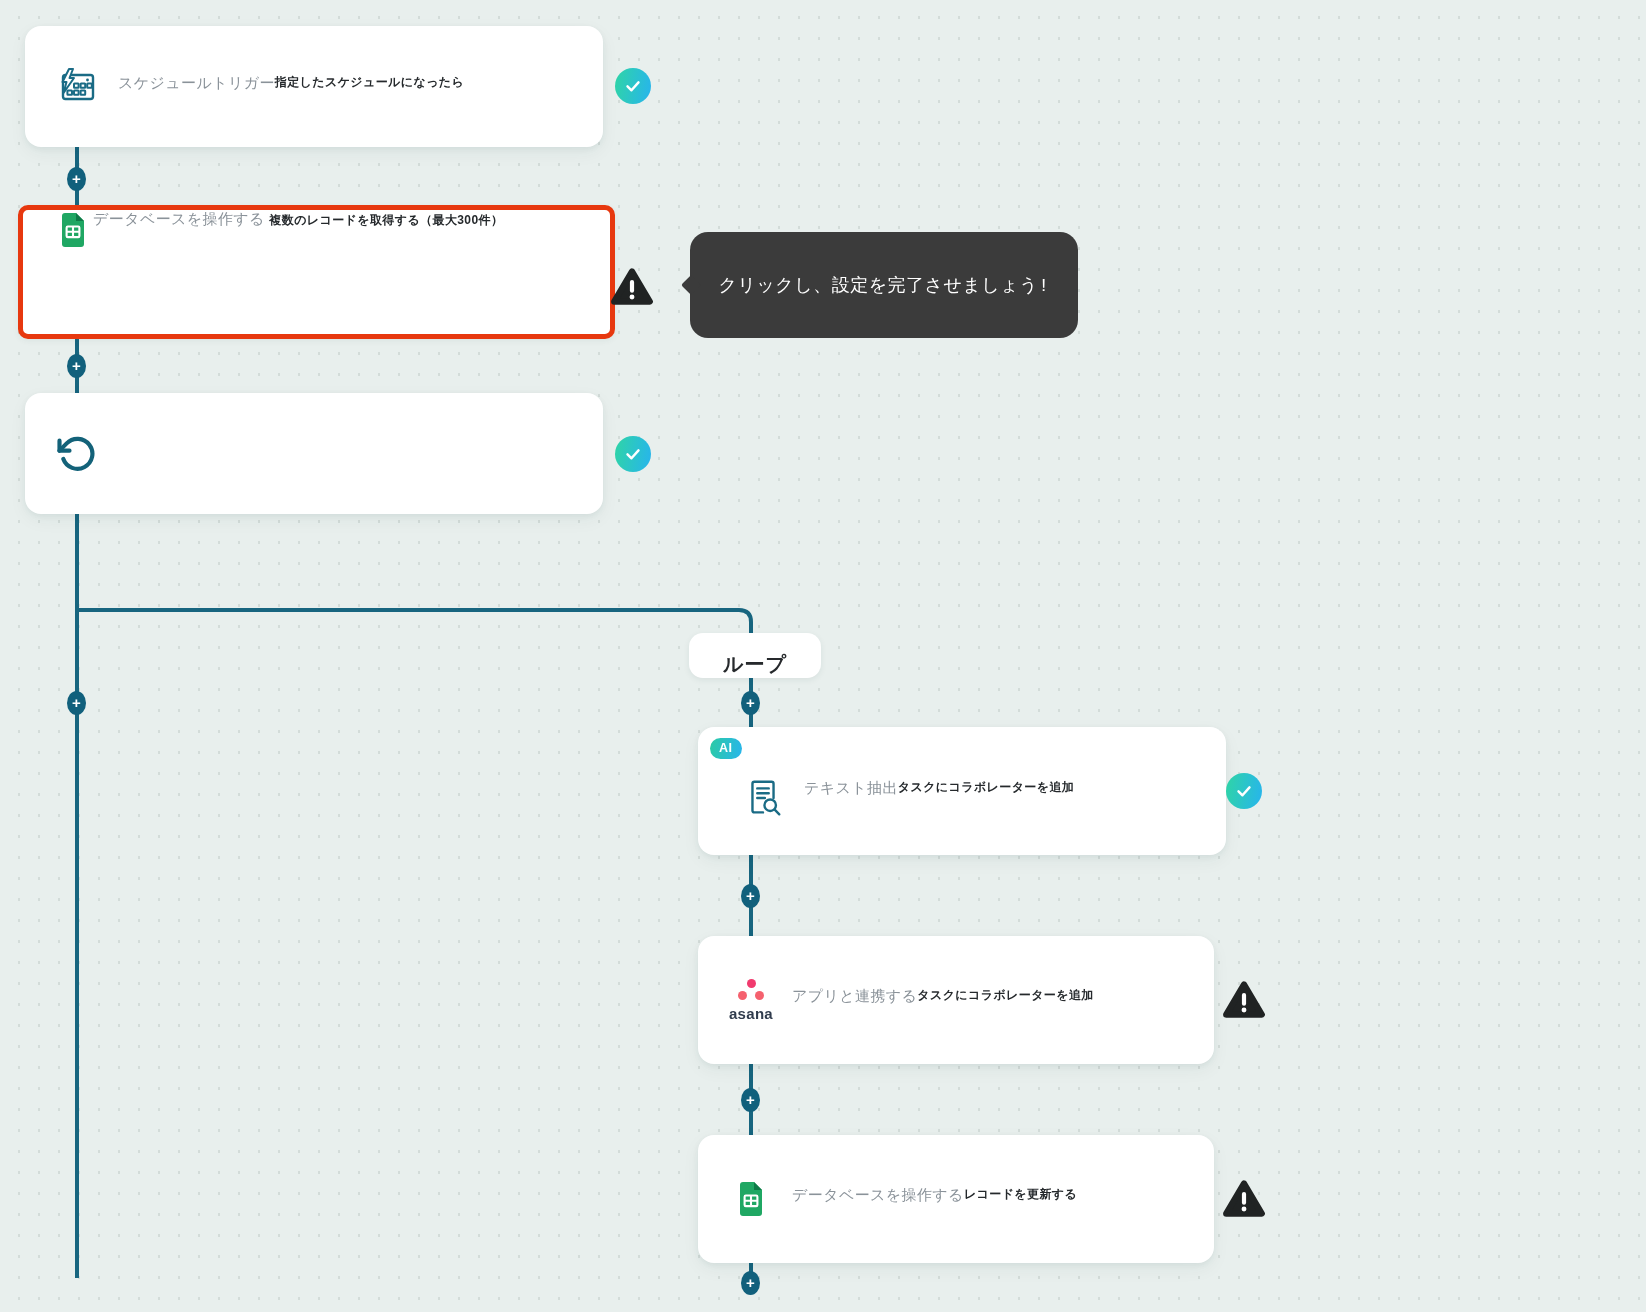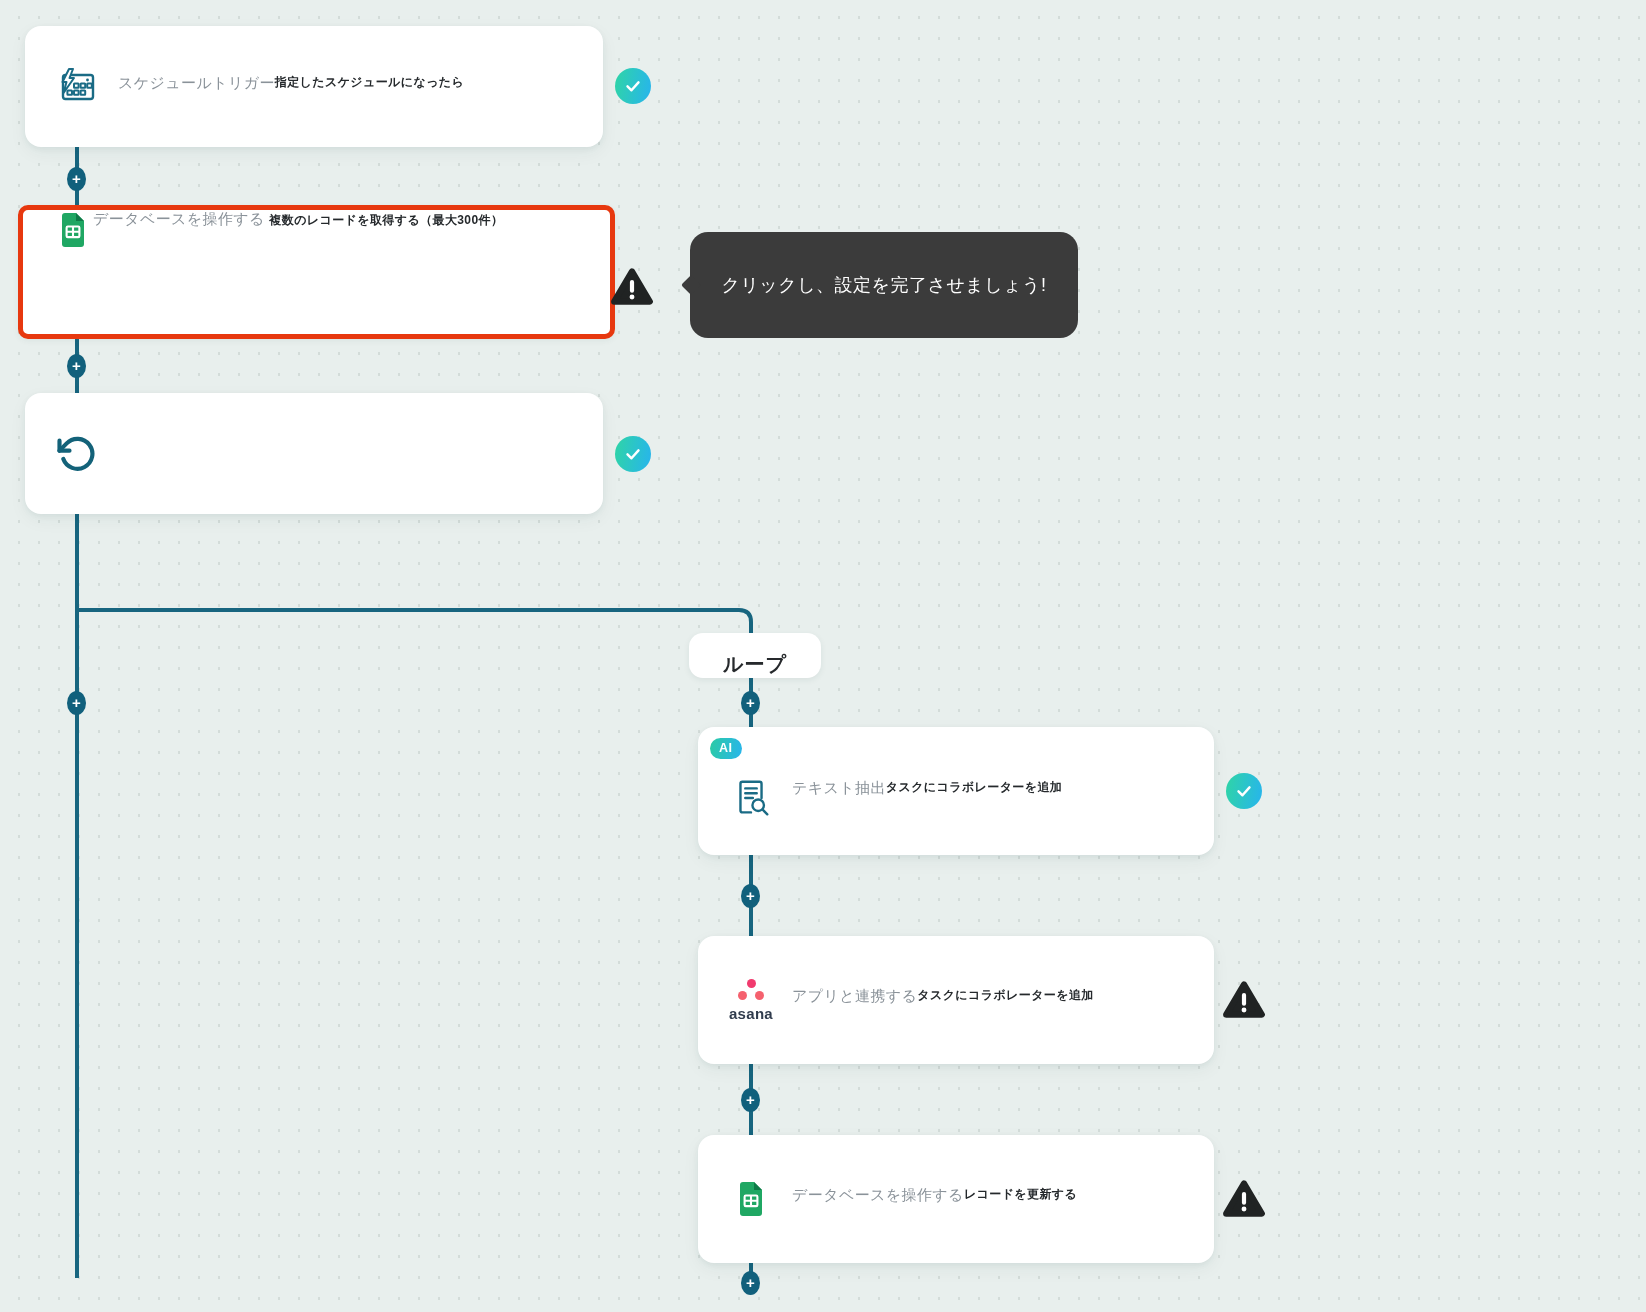--- a/index.html
+++ b/index.html
@@ -48,21 +48,21 @@
   .pill{
     position:absolute;left:689px;top:633px;width:132px;height:45px;
     background:#fff;border-radius:14px;display:flex;align-items:flex-end;justify-content:center;
     font-size:20px;font-weight:700;color:#26292C;z-index:2;letter-spacing:1px;
     box-shadow:0 2px 6px rgba(25,60,60,.08);
   }
   .tooltip{
     position:absolute;left:690px;top:232px;width:388px;height:106px;
     box-sizing:border-box;background:#3B3B3B;border-radius:18px;
     display:flex;align-items:center;justify-content:center;z-index:4;
-    color:#fff;font-size:18px;letter-spacing:.5px;
+    color:#fff;font-size:18px;letter-spacing:.5px;font-family:Liberation Mono, monospace;
   }
   .tooltip::before{
     content:'';position:absolute;left:-6px;top:50%;width:14px;height:14px;
     background:#3B3B3B;transform:translateY(-50%) rotate(45deg);border-radius:2px;
   }
   .ai-badge{
     position:absolute;left:13px;top:-14px;
     background:linear-gradient(100deg,#2BCBA4,#29B5EC);
     color:#fff;font-size:12.5px;font-weight:700;letter-spacing:.5px;
     padding:3px 9px 4px;border-radius:11px;z-index:4;
@@ -176,21 +176,21 @@
     <span>ループ</span>
   </div>
 
   <div class="plus" style="left:67px;top:691px;">
       <span>+</span>
     </div>
   <div class="plus" style="left:741px;top:691px;">
       <span>+</span>
     </div>
 
-  <div class="card card-rel" style="left:698px;top:727px;width:516px;height:128px;">
+  <div class="card card-rel" style="left:698px;top:727px;width:516px;height:128px;padding-left:12px;">
     <div class="ai-badge" style="top:11px;left:12px;position:absolute;">
       <span>AI</span>
     </div>
     <div class="icon-slot" style="margin-left:29px;margin-top:14px;">
       <svg viewBox="0 0 48 48" width="46" height="46" fill="none" stroke="#1A6B85" stroke-width="2.5" stroke-linecap="round" stroke-linejoin="round">
         <path d="M35 24 V9 a2 2 0 0 0 -2 -2 H15 a2 2 0 0 0 -2 2 v28 a2 2 0 0 0 2 2 h9"></path>
         <path d="M18 14 H30 M18 19 H30 M18 24 H26"></path>
         <circle cx="31.5" cy="31.5" r="6" fill="#fff"></circle>
         <path d="M36.2 36.2 L41 41"></path>
       </svg>

